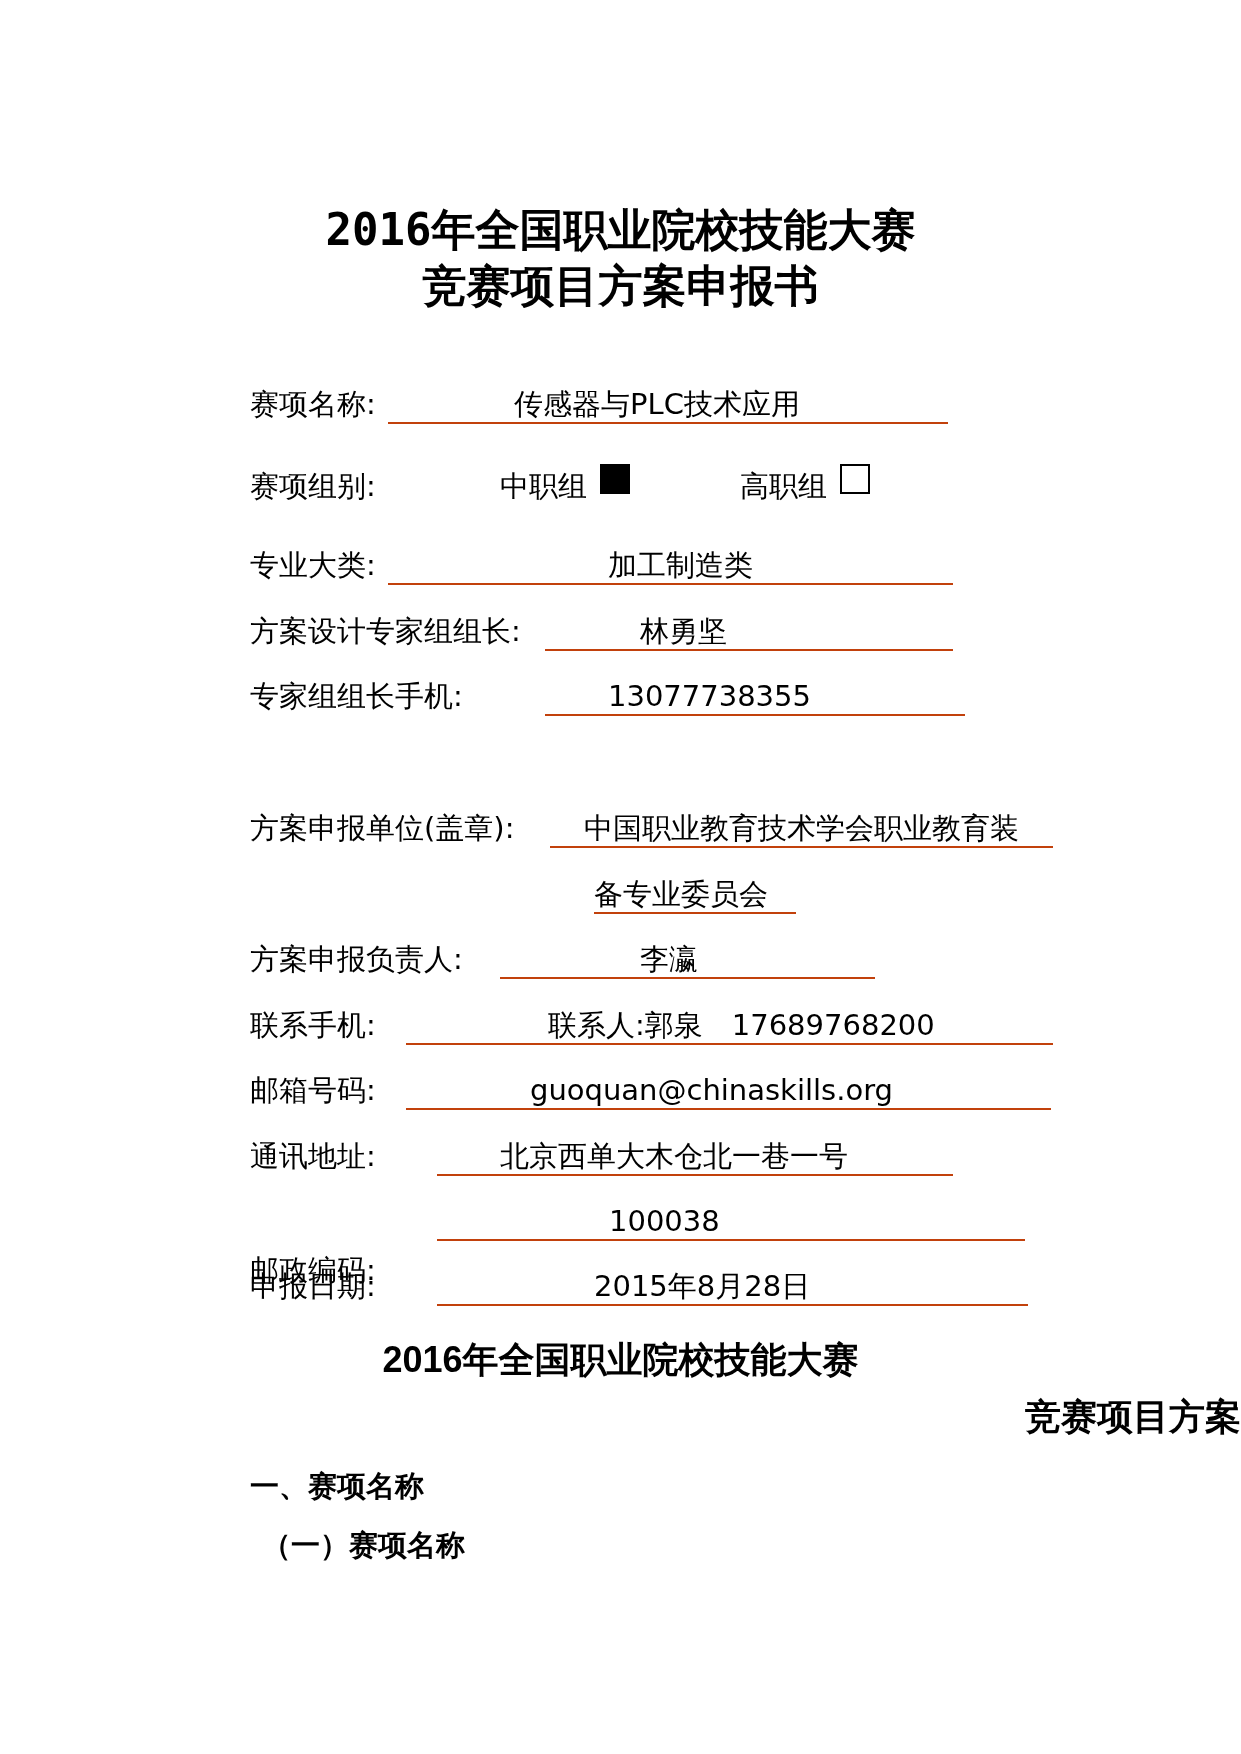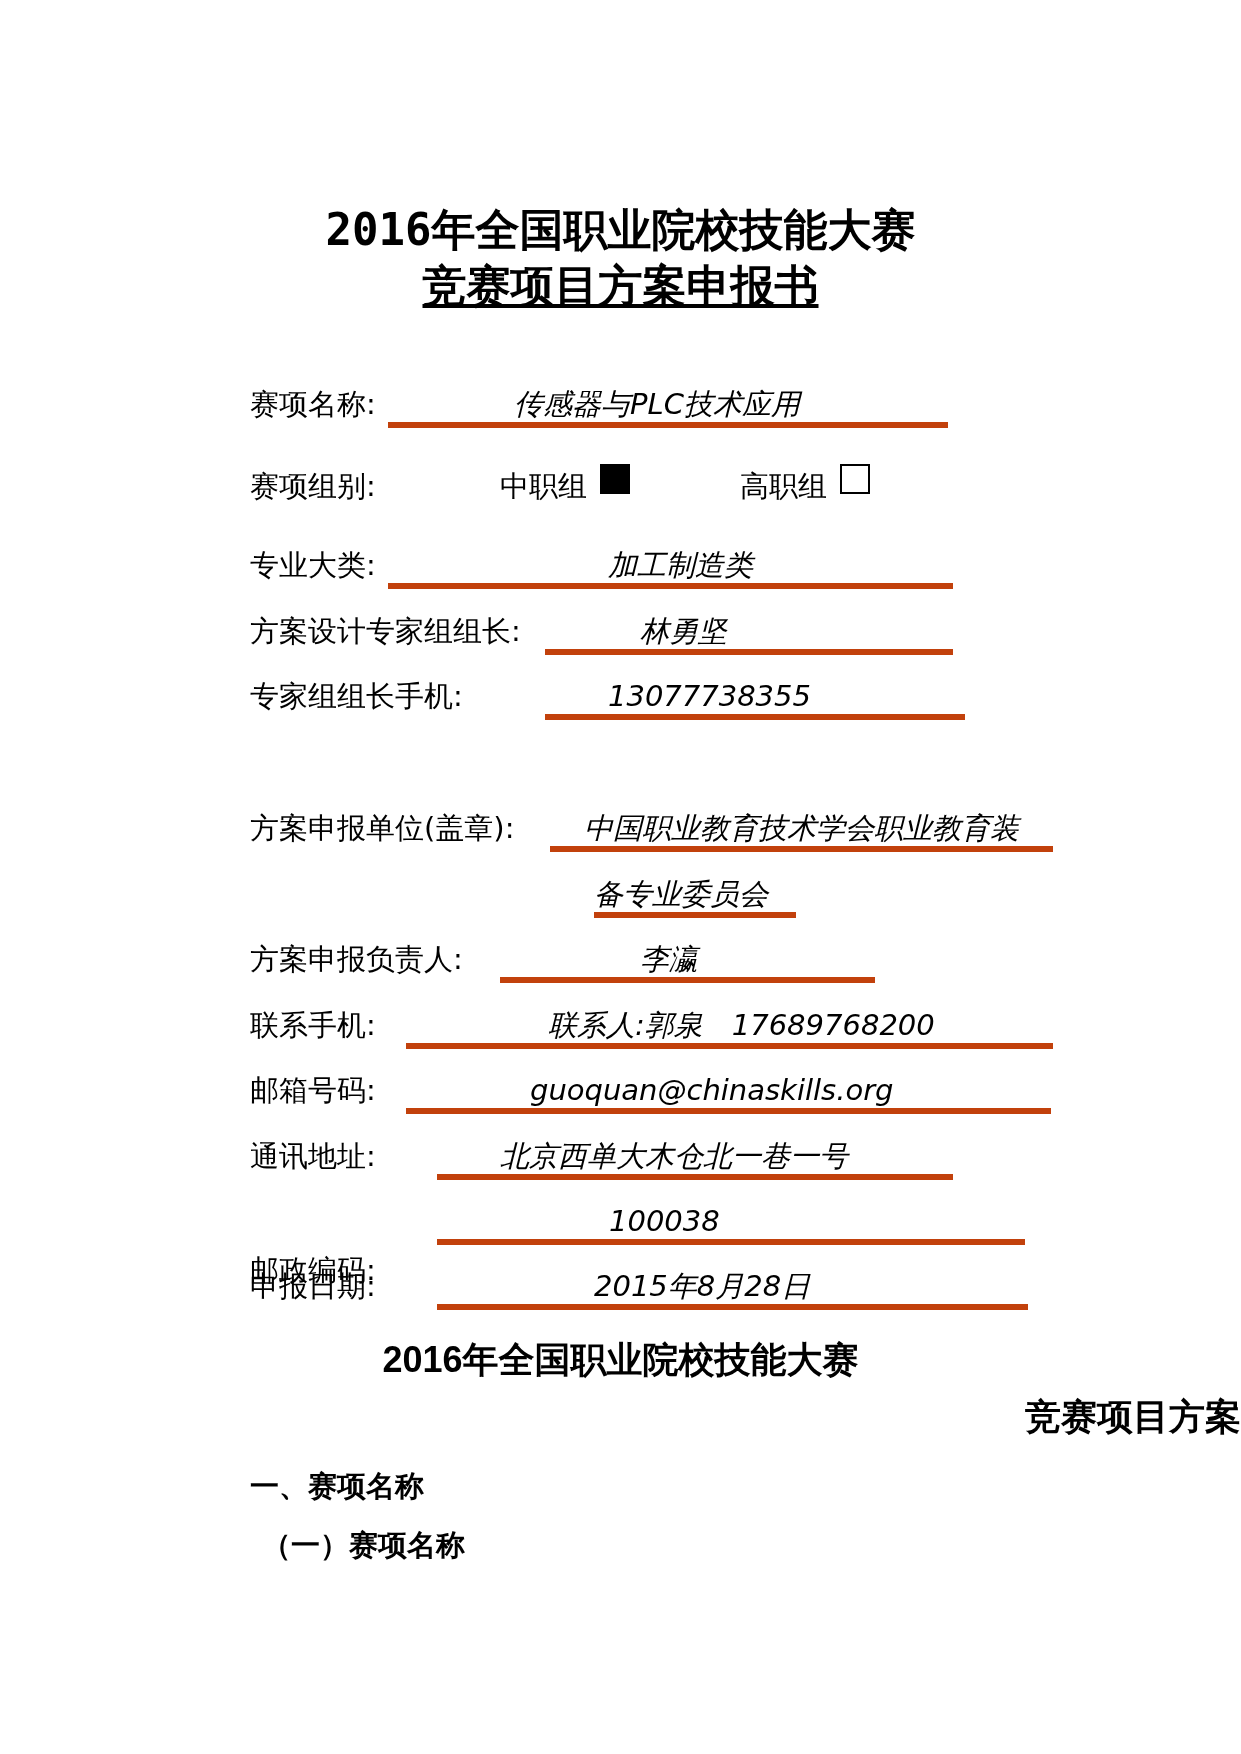--- a/index.html
+++ b/index.html
@@ -39,23 +39,22 @@
     }
     .label {
       position: absolute;
       left: 250px;
       font-size: 29px;
       line-height: 36px;
       white-space: nowrap;
     }
     .field-line {
       position: absolute;
-      border-bottom: 6px solid #c2410c;
+      border-bottom: 2px solid #c2410c;
       height: 36px;
-      font-style: italic;
     }
     .field-value {
       position: absolute;
       font-size: 29px;
       line-height: 36px;
       white-space: nowrap;
     }
     .checkbox {
       position: absolute;
       width: 30px;
@@ -91,21 +90,21 @@
       line-height: 36px;
       white-space: nowrap;
     }
   </style>
 </head>
 <body>
 
 <div class="page">
 
   <div class="title title-mono" style="top:202px;">2016年全国职业院校技能大赛</div>
-  <div class="title" style="top:258px;text-decoration:underline;">竞赛项目方案申报书</div>
+  <div class="title" style="top:258px;">竞赛项目方案申报书</div>
 
   <div class="label" style="top:386px;">赛项名称:</div>
   <div class="field-line" style="left:388px; top:386px; width:560px;">
     <div class="field-value" style="left:126px; top:0;">传感器与PLC技术应用</div>
   </div>
 
   <div class="label" style="top:468px;">赛项组别:</div>
   <div class="option-label" style="left:500px; top:468px;">中职组</div>
   <div class="checkbox checked" style="left:600px; top:464px;"></div>
   <div class="option-label" style="left:740px; top:468px;">高职组</div>

